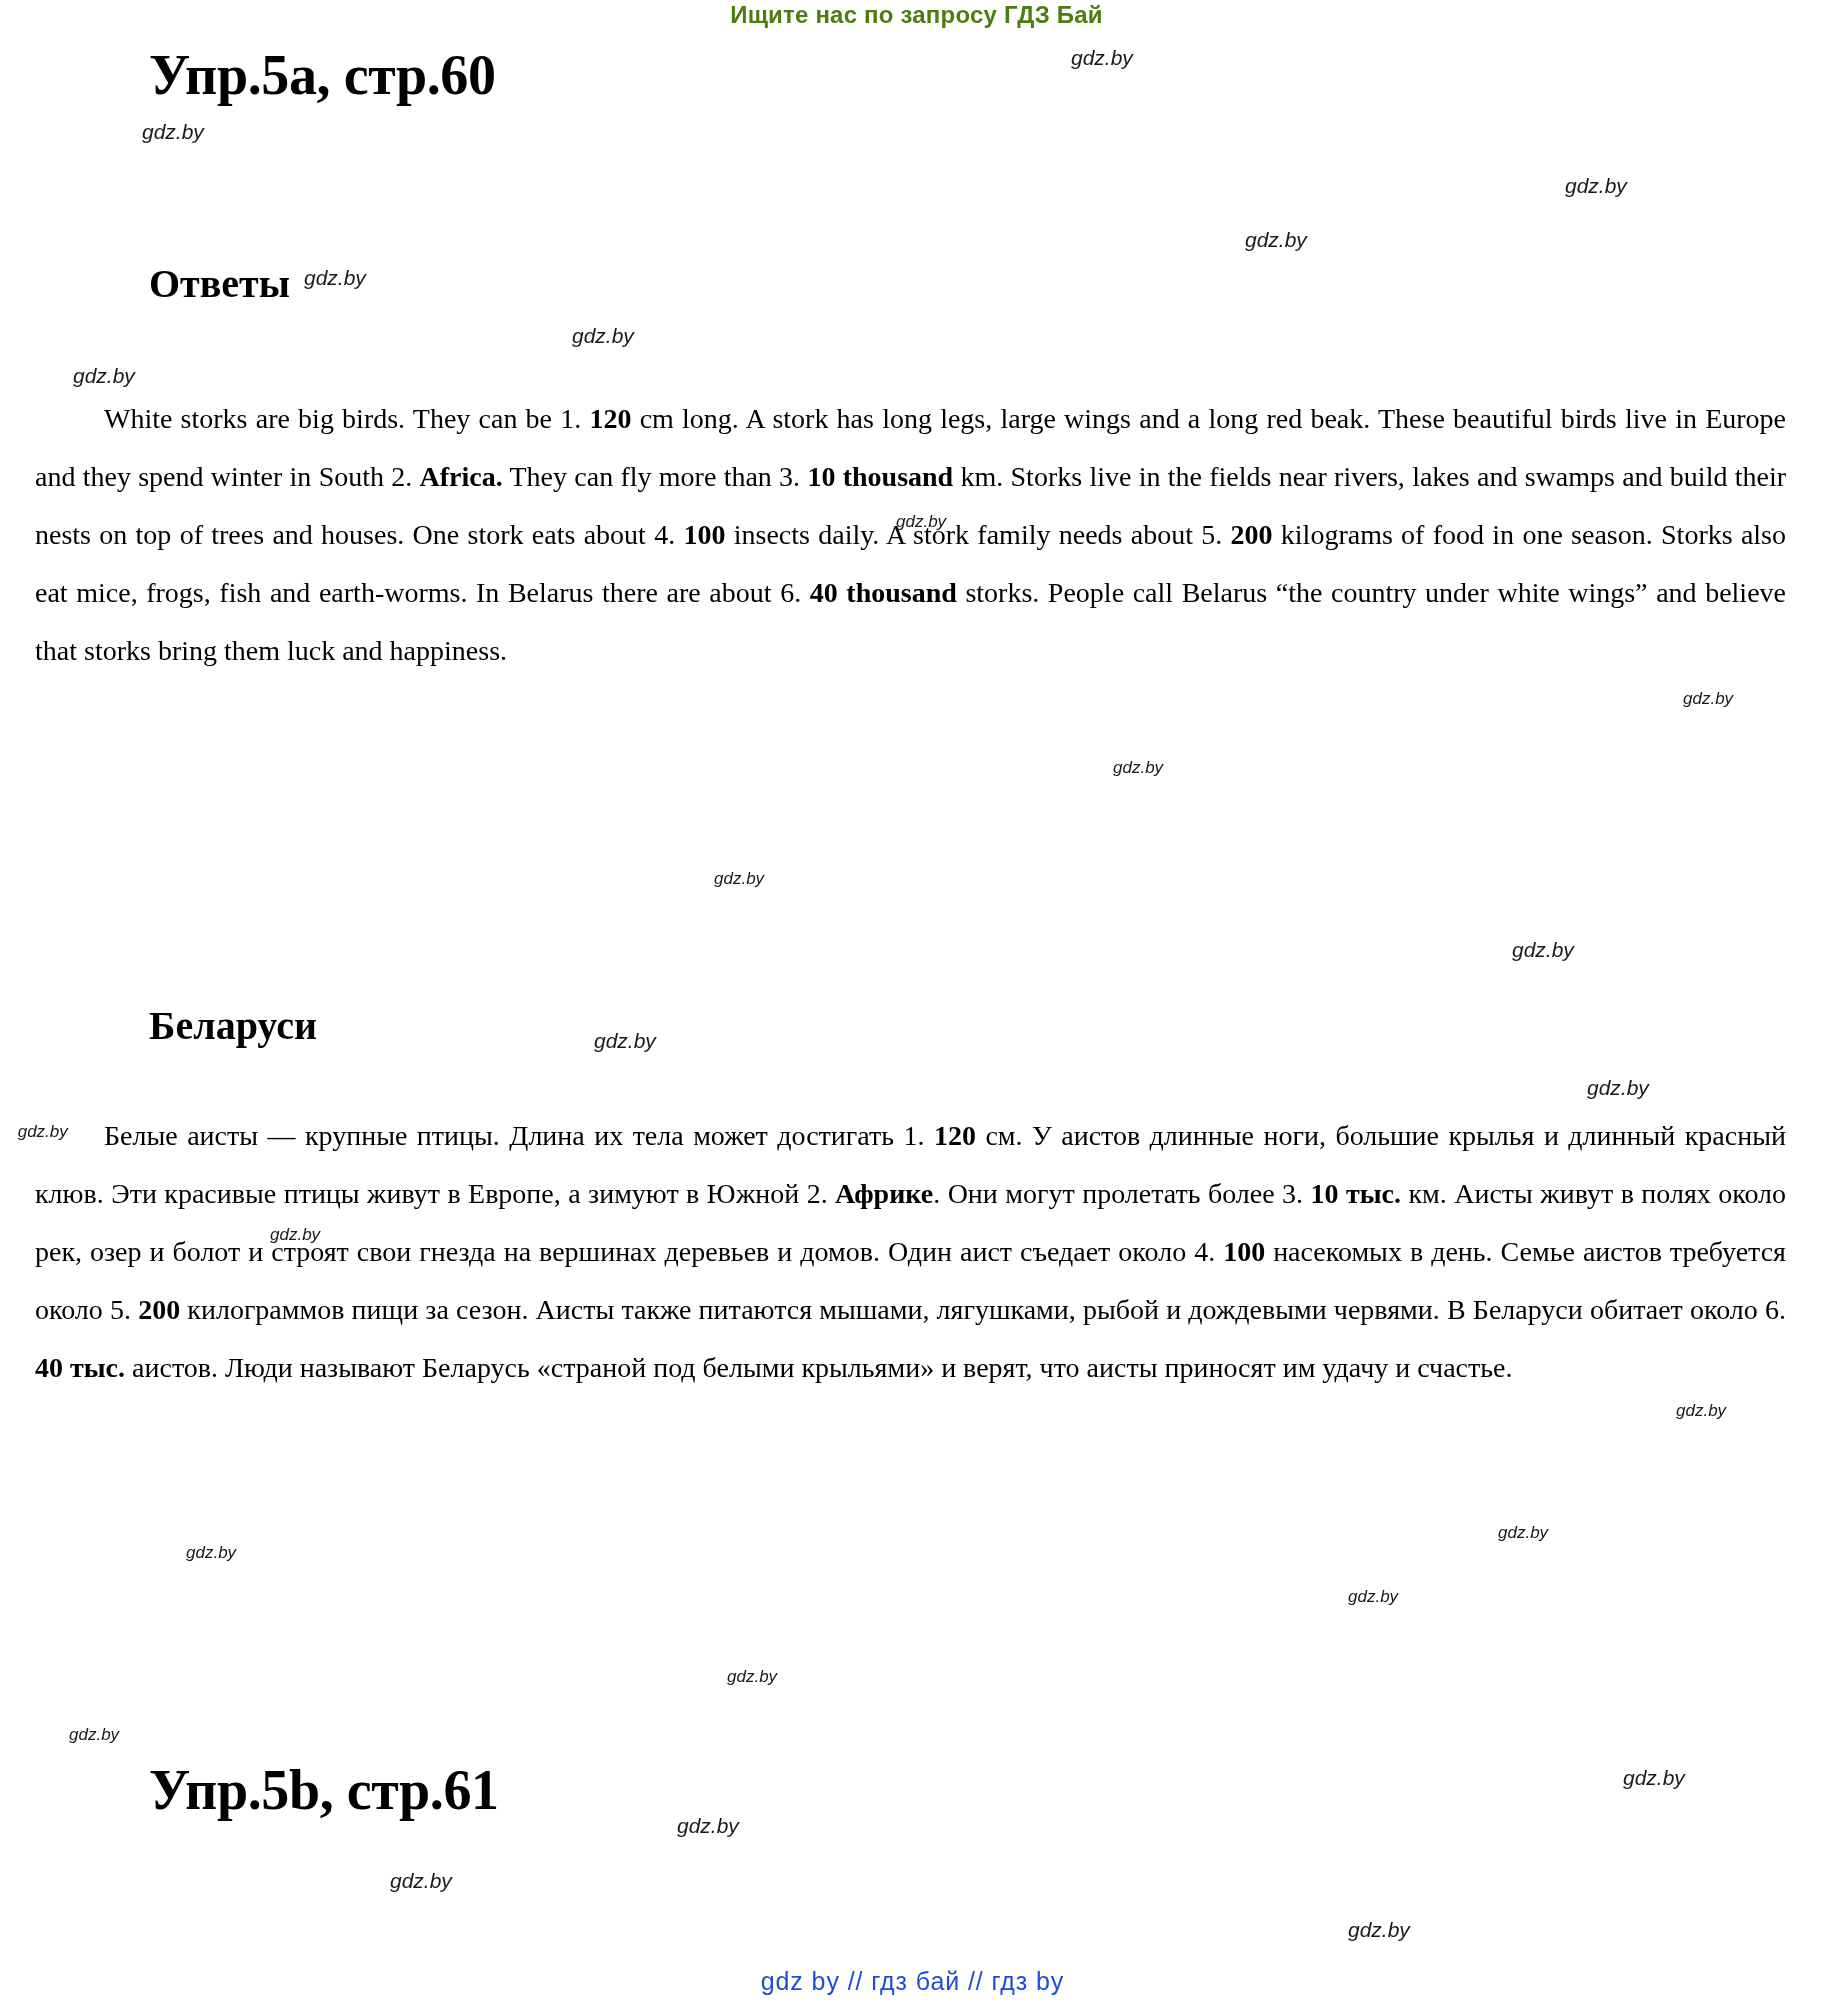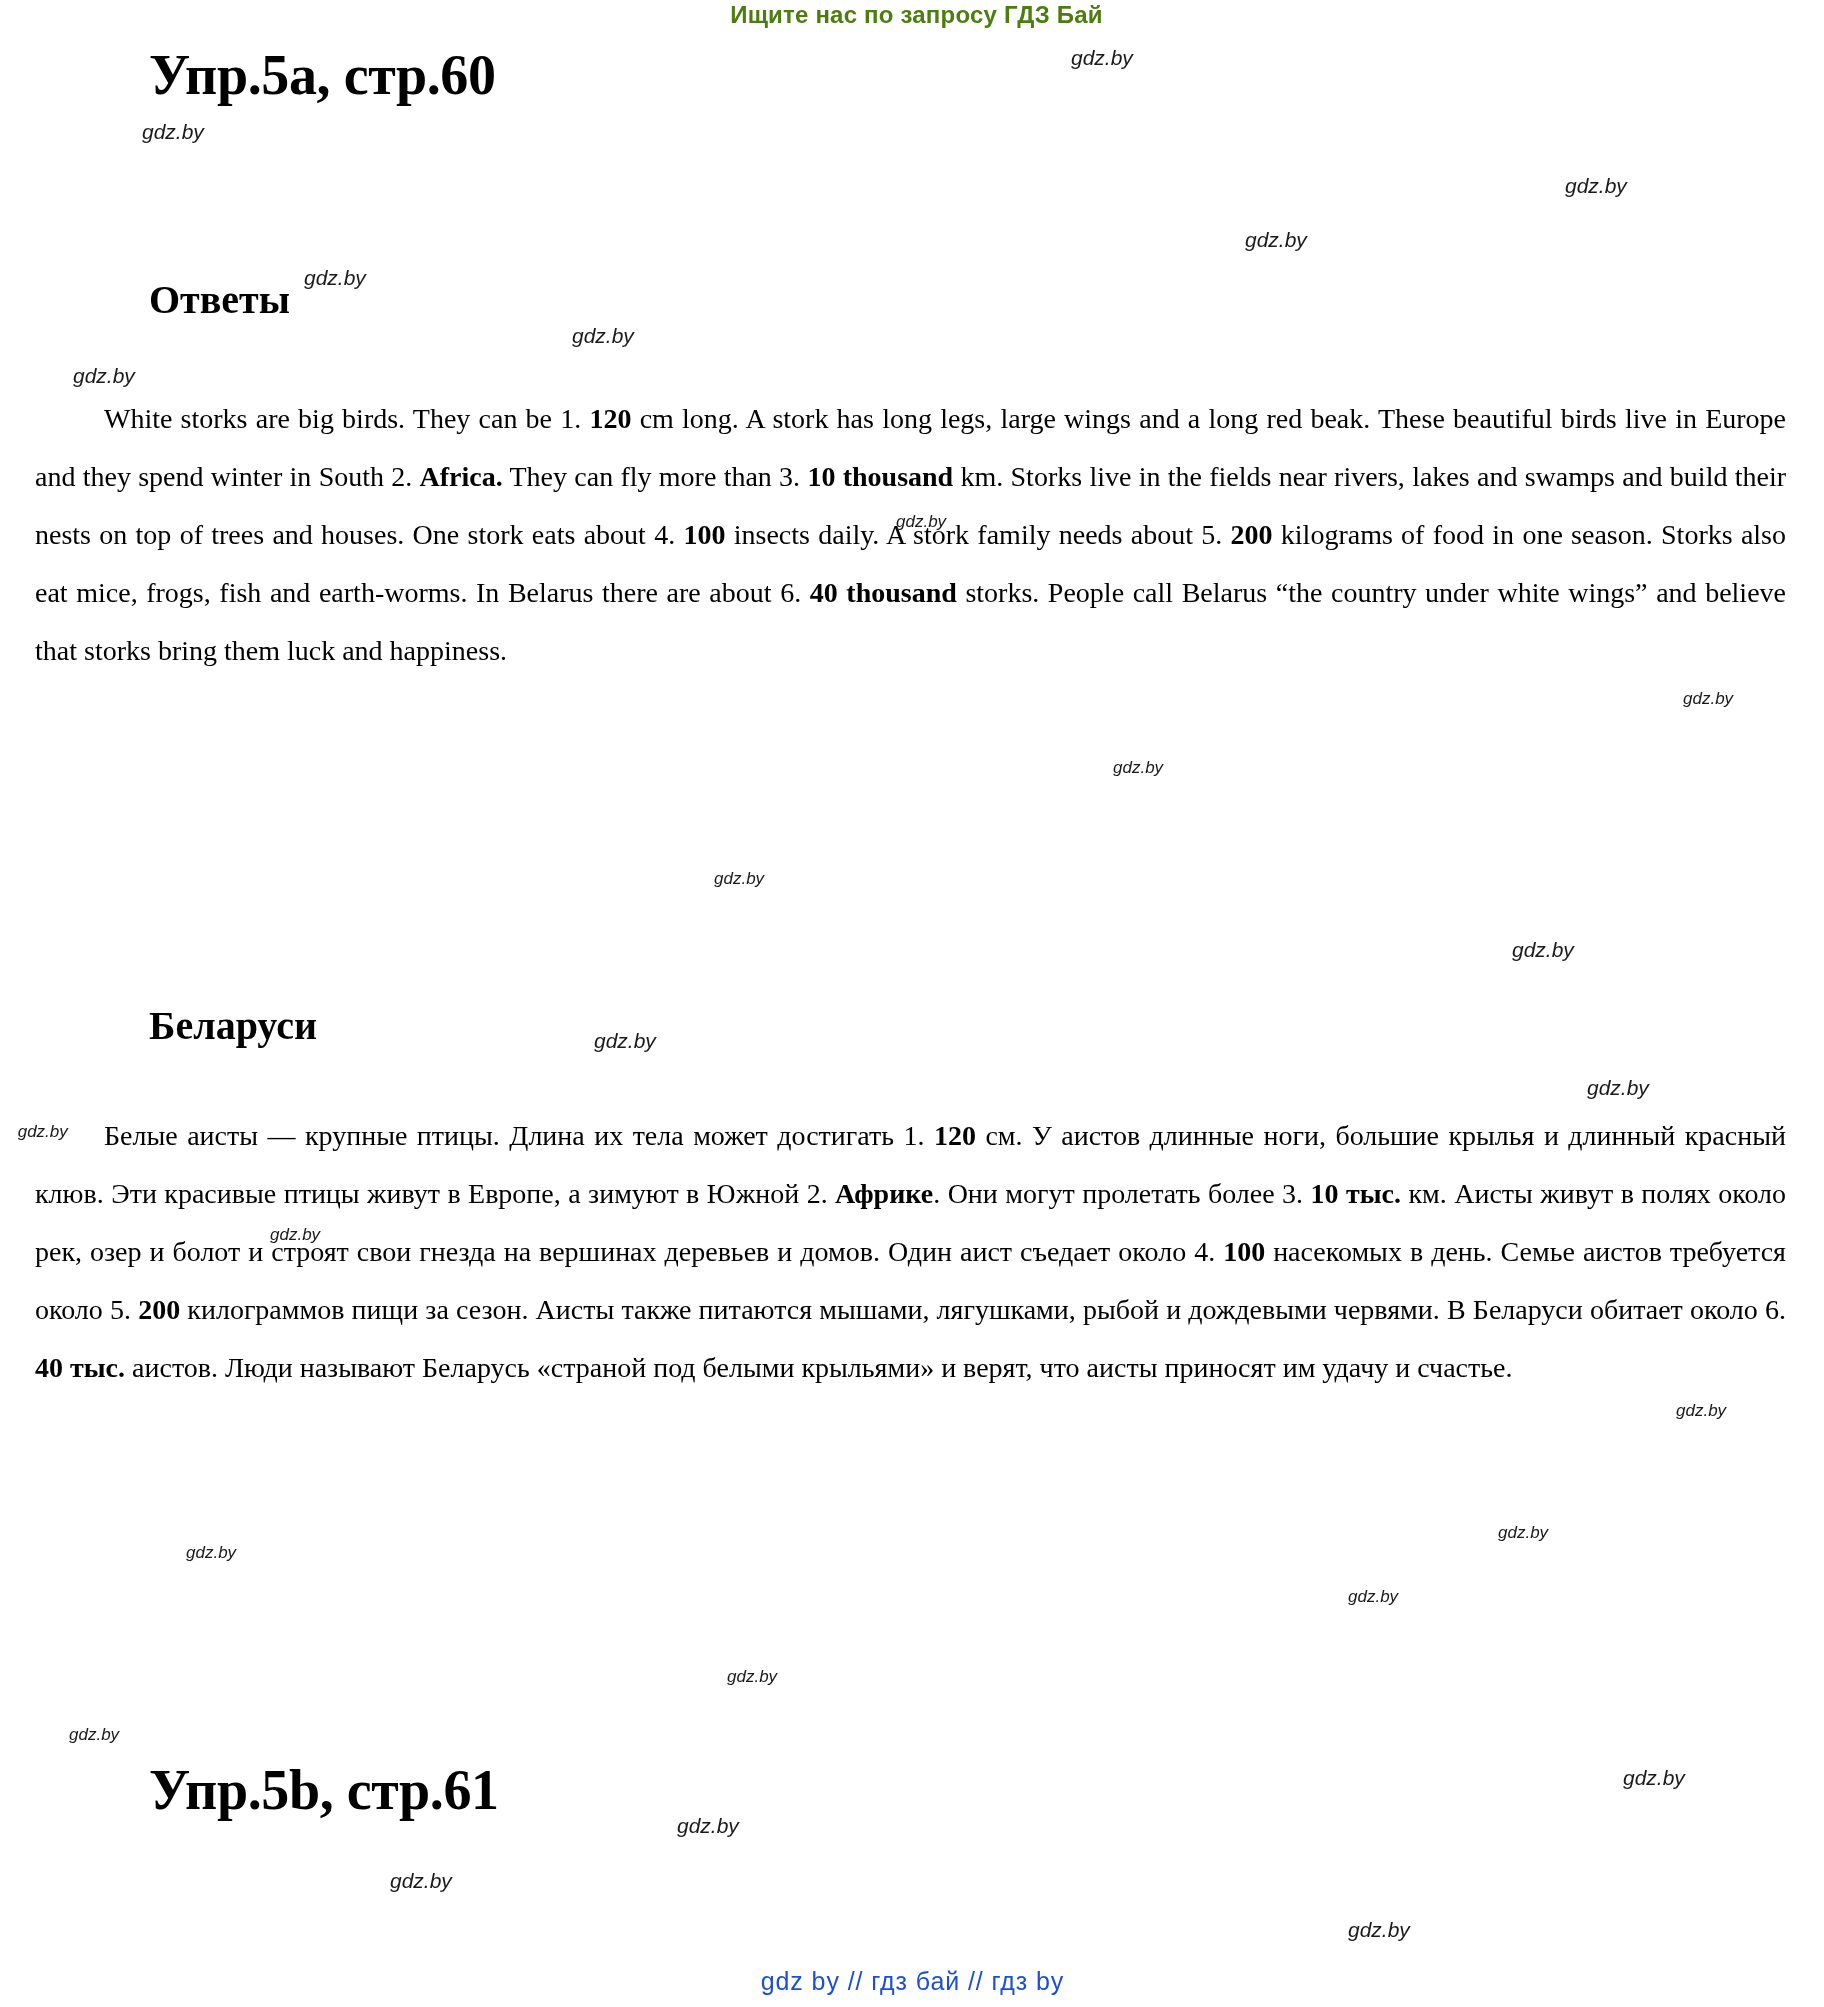--- a/index.html
+++ b/index.html
@@ -64,21 +64,21 @@
   #task-a { top: 157px; }
   #task-b { top: 1881px; }
 
   .section-head {
     position: absolute;
     left: 149px;
     font-size: 40px;
     font-weight: 700;
     white-space: nowrap;
   }
-  #head-answers { top: 276px; }
+  #head-answers { top: 260px; }
   #head-translation { top: 1002px; }
 
   .para {
     position: absolute;
     left: 35px;
     width: 1751px;
     text-align: justify;
     text-justify: inter-word;
     font-size: 28px;
     line-height: 58px;

